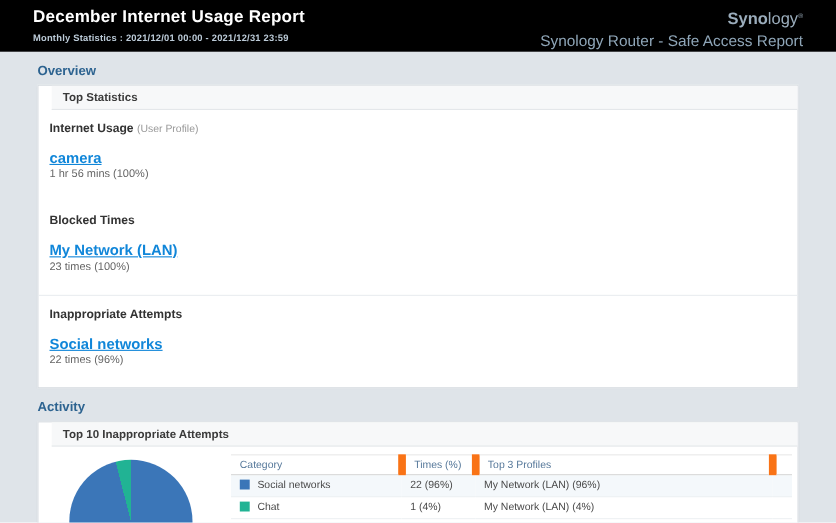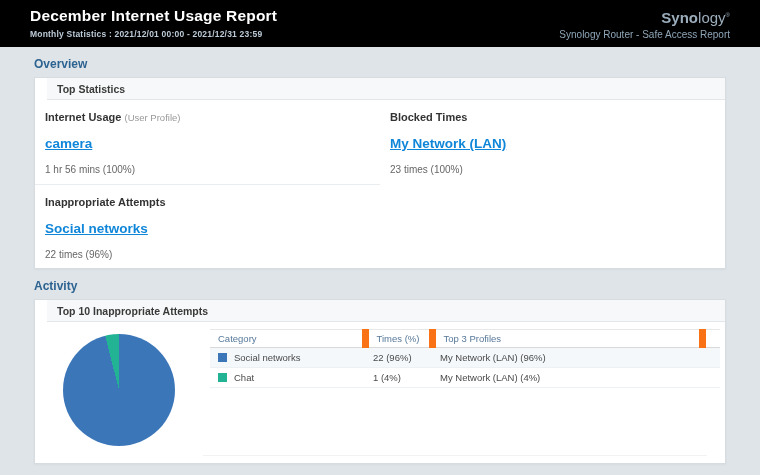--- a/index.html
+++ b/index.html
@@ -18,56 +18,56 @@
     align-items:flex-start;
     padding:7px 30px 0 30px;
   }
   .report-title { color:#ffffff; font-size:15.5px; font-weight:700; letter-spacing:.2px; }
   .report-subtitle { color:#bccbd8; font-size:8.5px; font-weight:700; margin-top:4px; letter-spacing:.2px; }
   .header-right { text-align:right; }
   .brand { color:#9badbc; font-size:15px; line-height:17px; }
   .brand-bold { font-weight:700; }
   .brand-light { font-weight:400; }
   .brand-mark { font-size:6px; vertical-align:super; }
-  .tagline { color:#8fa6b8; font-size:10px; margin-top:3px; }
+  .tagline { color:#8fa6b8; font-size:14px; margin-top:3px; }
   
   main { padding:0 34px; }
   .section-title { font-size:12px; font-weight:700; color:#2d6390; margin:10px 0 6px 0; }
   .card {
     background:#ffffff;
     border:1px solid #d7dce1;
     box-shadow:0 1px 2px rgba(0,0,0,0.04);
   }
   .card-header {
     background:#f7f8f9;
     border-bottom:1px solid #e4e7ea;
     font-size:10.5px;
     font-weight:700;
     color:#3a3a3a;
     padding:5px 10px 5px 10px;
     height:22px;
     line-height:12px;
     margin-left:12px;
   }
   
-  .stats-grid { display:grid; grid-template-columns:1fr 1fr; }
+  .stats-grid { display:grid; grid-template-columns:1fr; }
   .stat-cell { padding:11px 20px 0 10px; height:84px; }
   .stat-cell.row2 { border-top:1px solid #e9edf0; }
   .stat-label { font-size:11px; font-weight:700; color:#333; }
   .stat-label-suffix { font-size:9.5px; font-weight:400; color:#999; }
   .stat-link {
     display:inline-block;
     margin-top:13px;
     font-size:13.5px;
     font-weight:700;
     color:#1086d9;
     text-decoration:underline;
     cursor:pointer;
   }
-  .stat-value { margin-top:12px; font-size:10px; color:#666; }
+  .stat-value { margin-top:0; font-size:10px; color:#666; }
   
   .activity-body { position:relative; height:141px; }
   .pie {
     position:absolute;
     left:28px; top:12px;
     width:112px; height:112px;
     border-radius:50%;
   }
   .table-wrap { position:absolute; left:175px; top:7px; right:6px; }
   table { border-collapse:collapse; table-layout:fixed; width:510px; }

